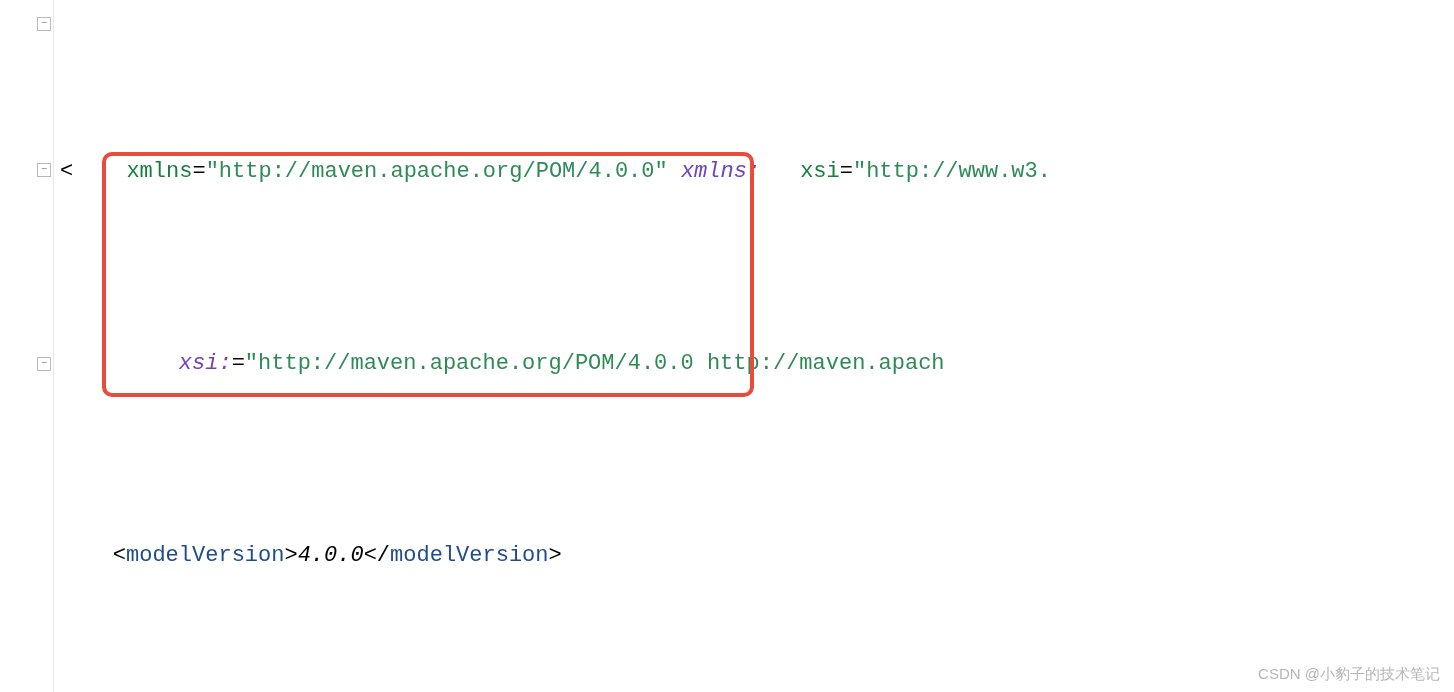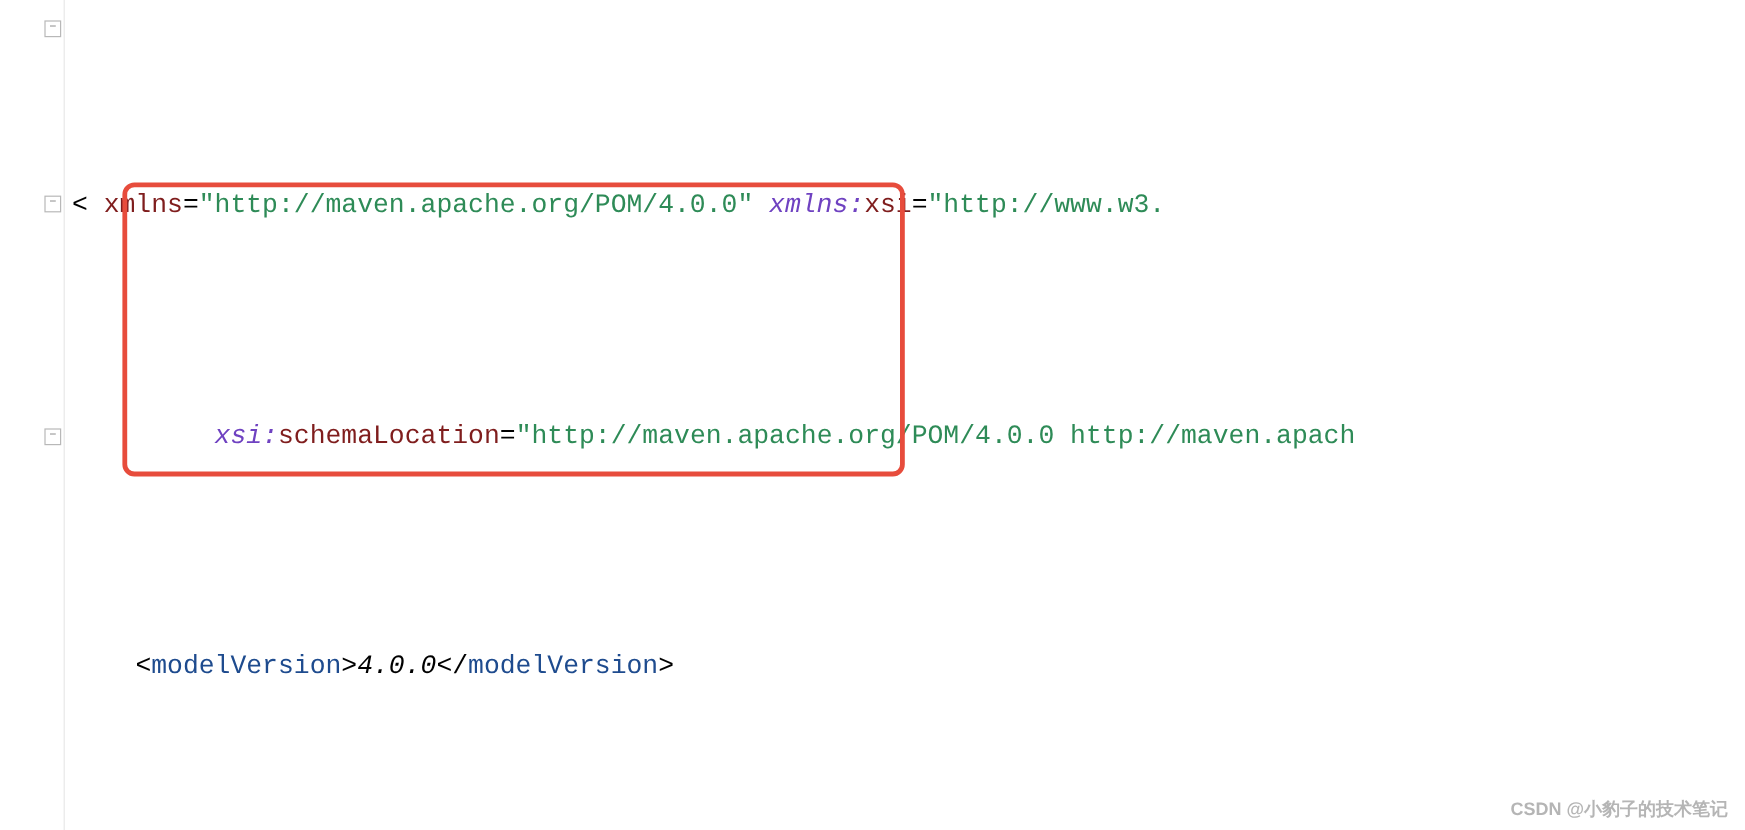--- a/index.html
+++ b/index.html
@@ -52,58 +52,57 @@
       white-space: pre;
       overflow: hidden;
     }
     .line {
       height: 48px;
       display: flex;
       align-items: center;
     }
     .tag { color: #1e4b8e; }
     .attr-ns { color: #6f42c1; font-style: italic; }
-    .attr-name { color: #7f1d1d; }
+    .attr-name { color: #15803d; margin-left: 40px; }
     .attr-value { color: #2e8b57; }
     .text { color: #000000; font-style: italic; }
     .punct { color: #000000; }
     .equals { color: #000000; }
     .highlight-box {
       position: absolute;
       border: 4px solid #e74c3c;
       border-radius: 10px;
       pointer-events: none;
       z-index: 10;
     }
     .watermark {
       position: absolute;
       bottom: 8px;
       right: 14px;
       font-family: sans-serif;
       font-size: 15px;
       color: rgba(120,120,120,0.55);
       z-index: 20;
-      font-weight: bold;
     }
   </style>
 </head>
 <body>
 
 <div class="editor-container">
   <div class="gutter">
     <div class="fold-marker" style="top:17px;"></div>
     <div class="fold-marker" style="top:163px;"></div>
     <div class="fold-marker" style="top:357px;"></div>
   </div>
 
   <div class="code-area">
     
     <div class="line"><span class="punct">&lt;</span><span> </span><span class="attr-name">xmlns</span><span class="equals">=</span><span class="attr-value">"http://maven.apache.org/POM/4.0.0"</span><span> </span><span class="attr-ns">xmlns:</span><span class="attr-name">xsi</span><span class="equals">=</span><span class="attr-value">"http://www.w3.</span></div>
     
-    <div class="line"><span>         </span><span class="attr-ns">xsi:</span><span class="attr-name">schemaLocation</span><span class="equals">=</span><span class="attr-value">"http://maven.apache.org/POM/4.0.0 http://maven.apach</span></div>
+    <div class="line"><span>         </span><span class="attr-ns">xsi:</span><span class="equals">=</span><span class="attr-value">"http://maven.apache.org/POM/4.0.0 http://maven.apach</span></div>
     
     <div class="line"><span>    </span><span class="punct">&lt;</span><span class="tag">modelVersion</span><span class="punct">&gt;</span><span class="text">4.0.0</span><span class="punct">&lt;/</span><span class="tag">modelVersion</span><span class="punct">&gt;</span></div>
     
     
     
     
     
     
     
     

